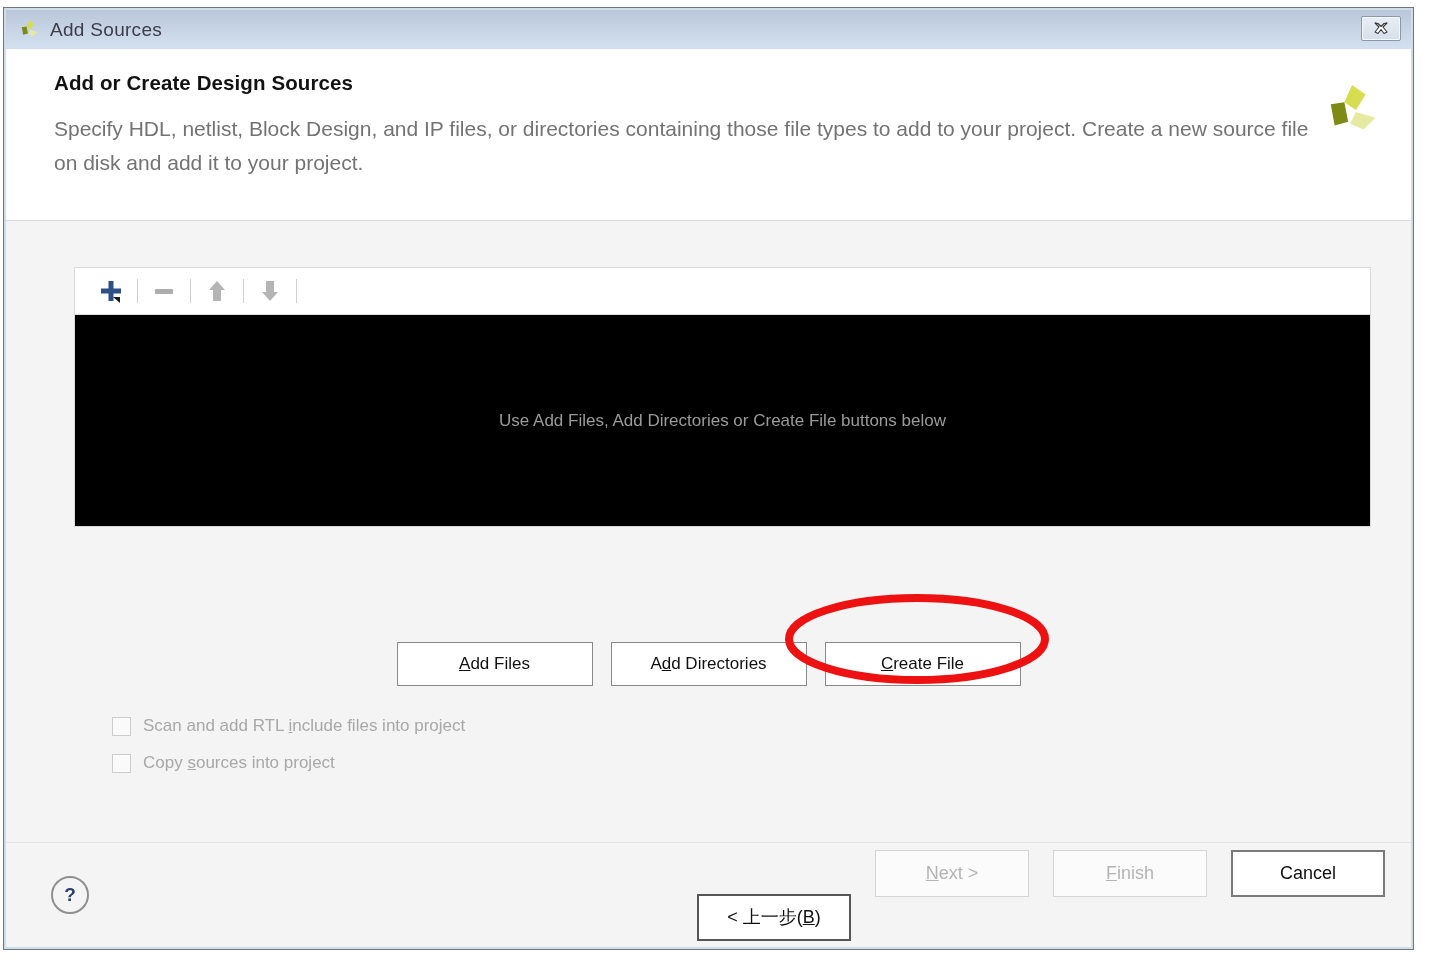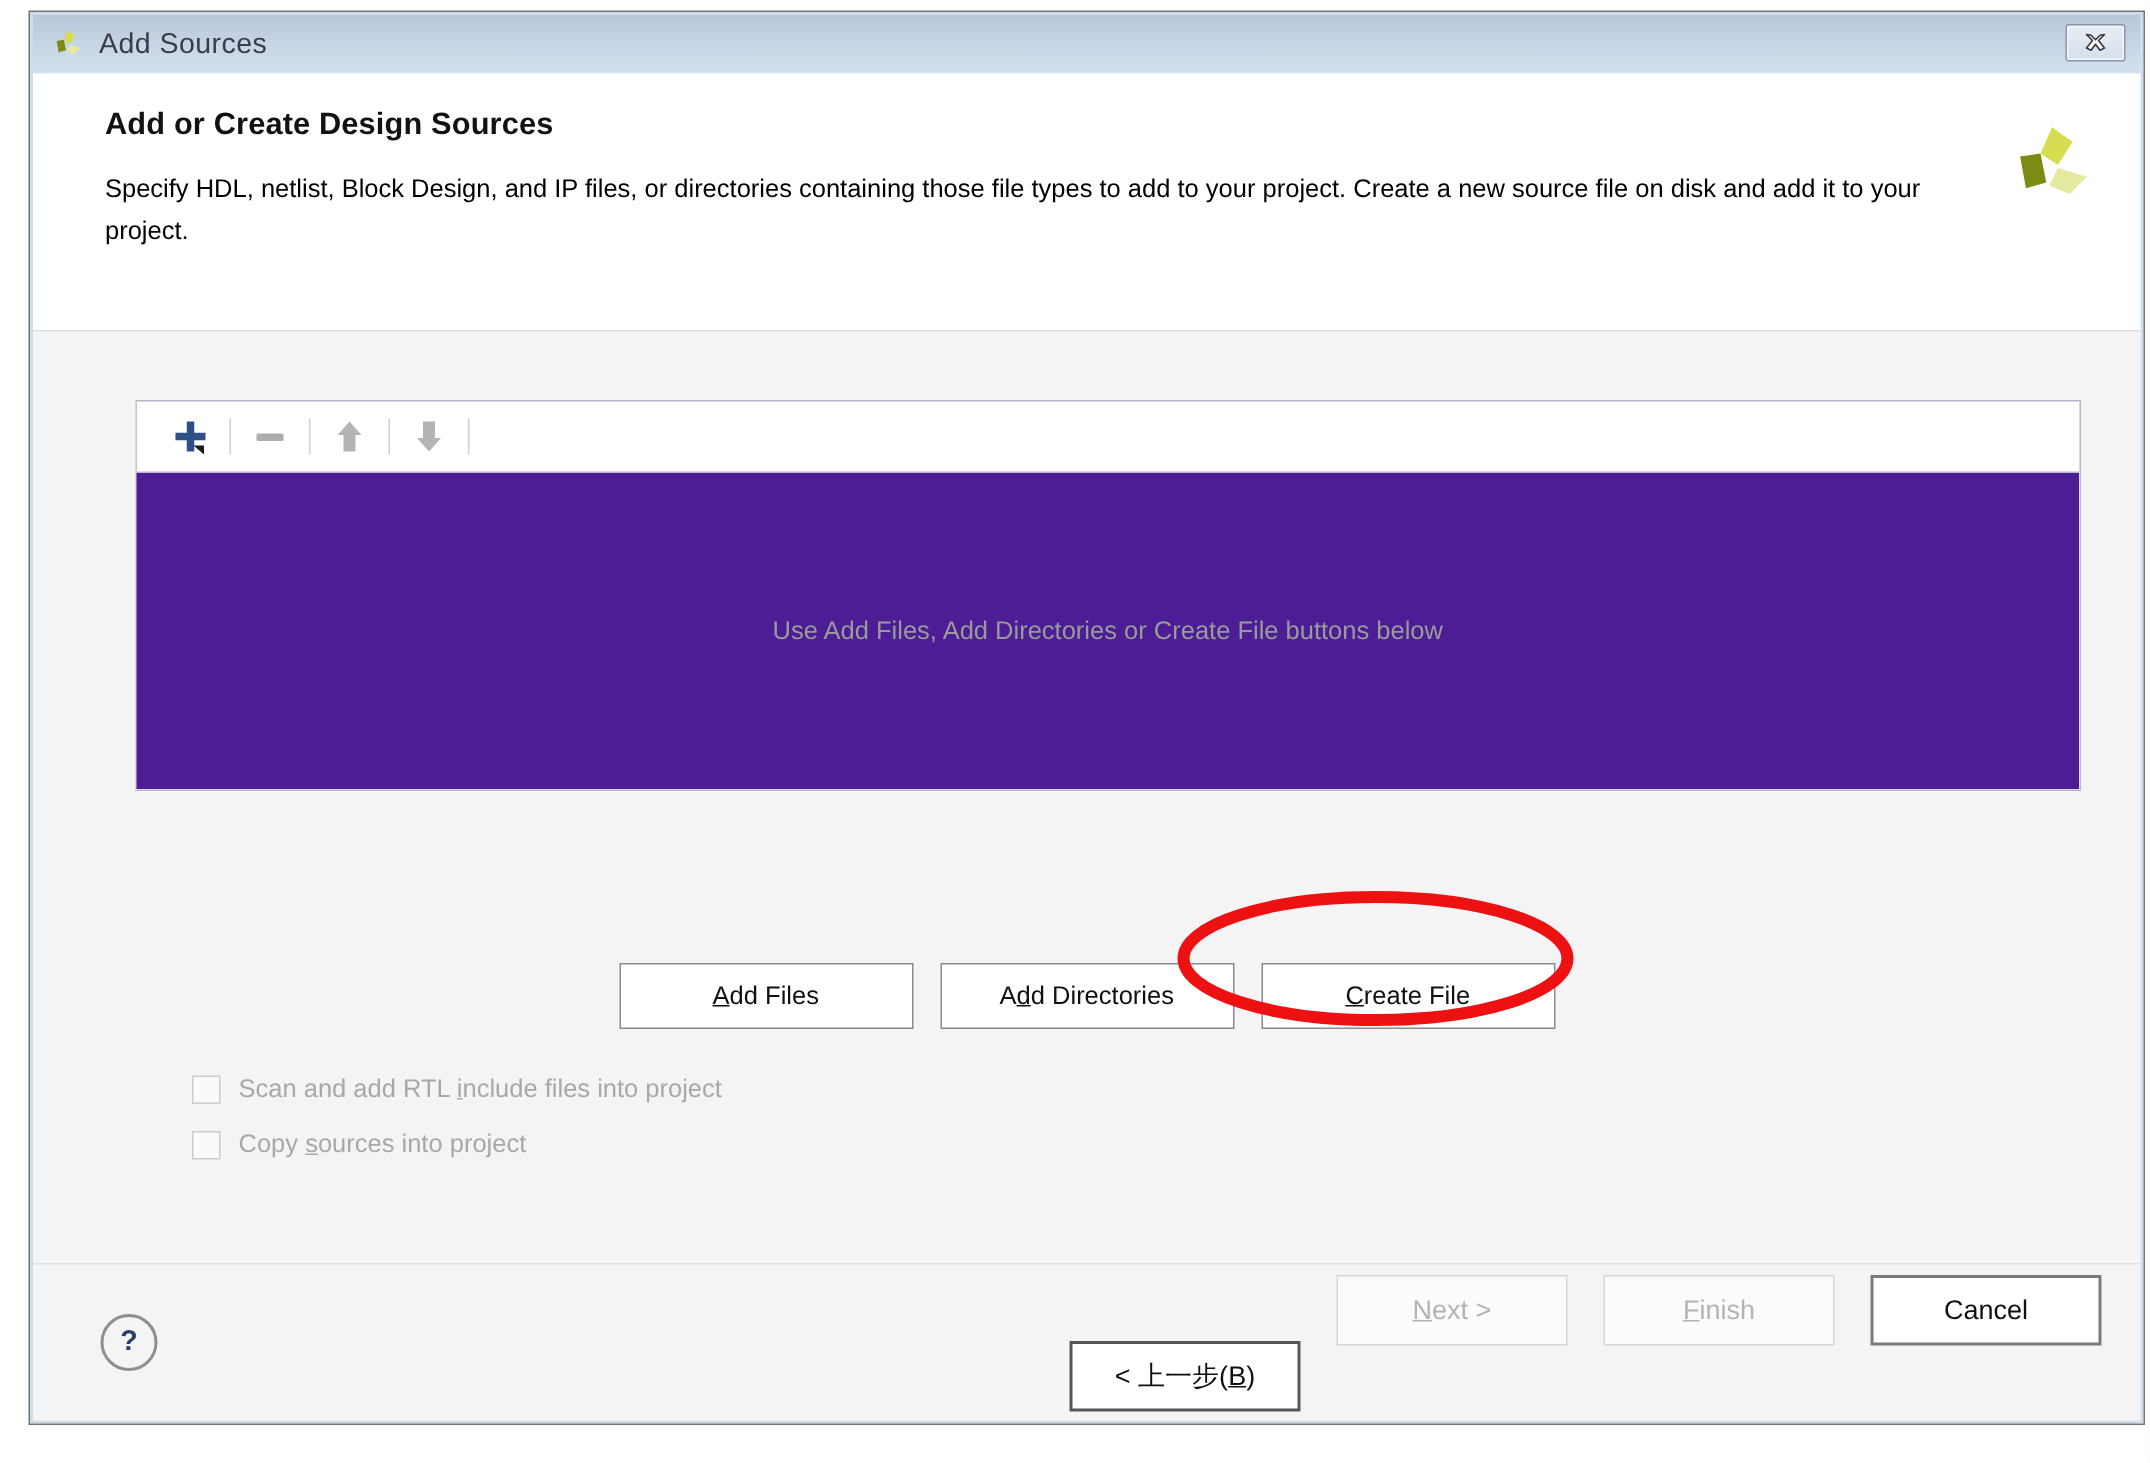--- a/index.html
+++ b/index.html
@@ -11,21 +11,21 @@
     width: 1433px;
     height: 975px;
     font-family: "Liberation Sans", sans-serif;
     -webkit-font-smoothing: antialiased;
     overflow: hidden;
   }
 
   
   .dialog {
     position: absolute;
-    left: 20px;
+    left: 4px;
     top: 8px;
     width: 1409px;
     height: 941px;
     border: 2px solid #cfdcea;
     outline: 1px solid #6f7579;
     background: #f4f4f4;
     box-sizing: border-box;
     display: flex;
     flex-direction: column;
   }
@@ -79,22 +79,22 @@
   }
   .header h1 {
     margin: 0 0 17px 0;
     font-size: 20.5px;
     font-weight: bold;
     color: #121212;
     letter-spacing: .1px;
   }
   .header p {
     margin: 0;
-    font-size: 17px;
-    color: #000000;
+    font-size: 21px;
+    color: #737373;
     line-height: 1.62;
     max-width: 1258px;
   }
   .header-logo {
     position: absolute;
     right: 26px;
     top: 32px;
     width: 62px;
     height: 62px;
   }
@@ -108,21 +108,21 @@
   }
 
   
   .list-panel {
     position: absolute;
     left: 68px;
     top: 46px;
     width: 1297px;
     height: 260px;
     border: 1px solid #dadada;
-    background: #4c1d95;
+    background: #000000;
     box-sizing: border-box;
     display: flex;
     flex-direction: column;
   }
   .list-toolbar {
     height: 47px;
     flex: 0 0 47px;
     border-bottom: 1px solid #dcdcdc;
     display: flex;
     align-items: center;

